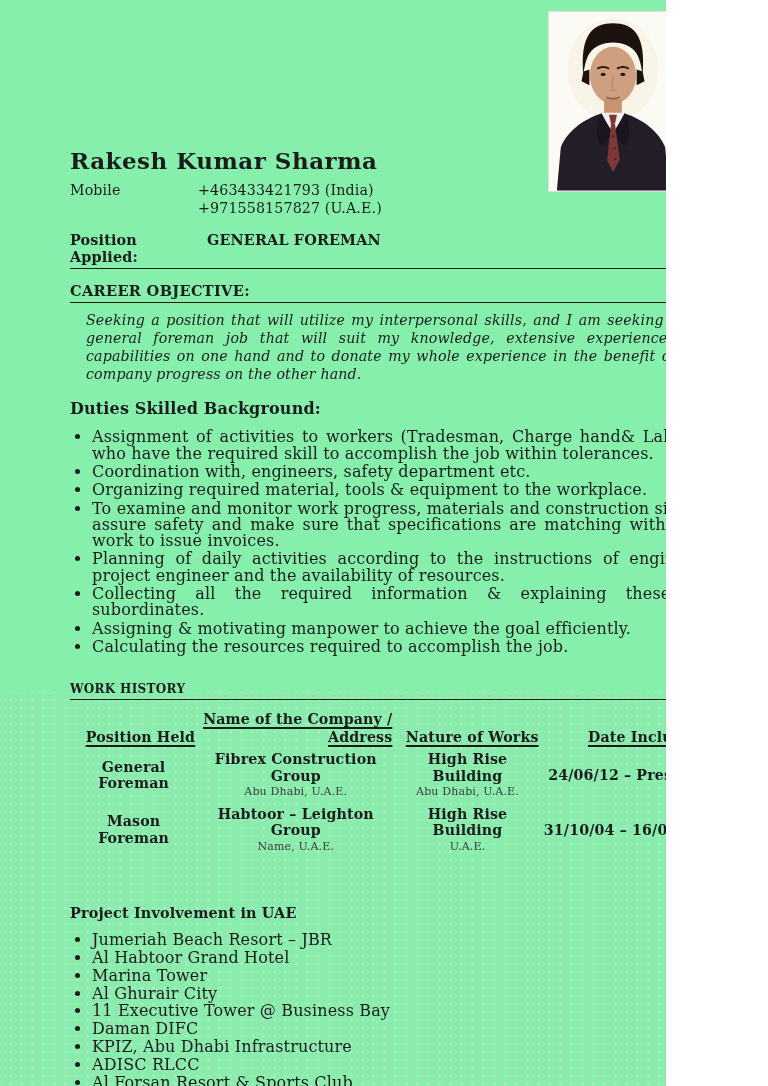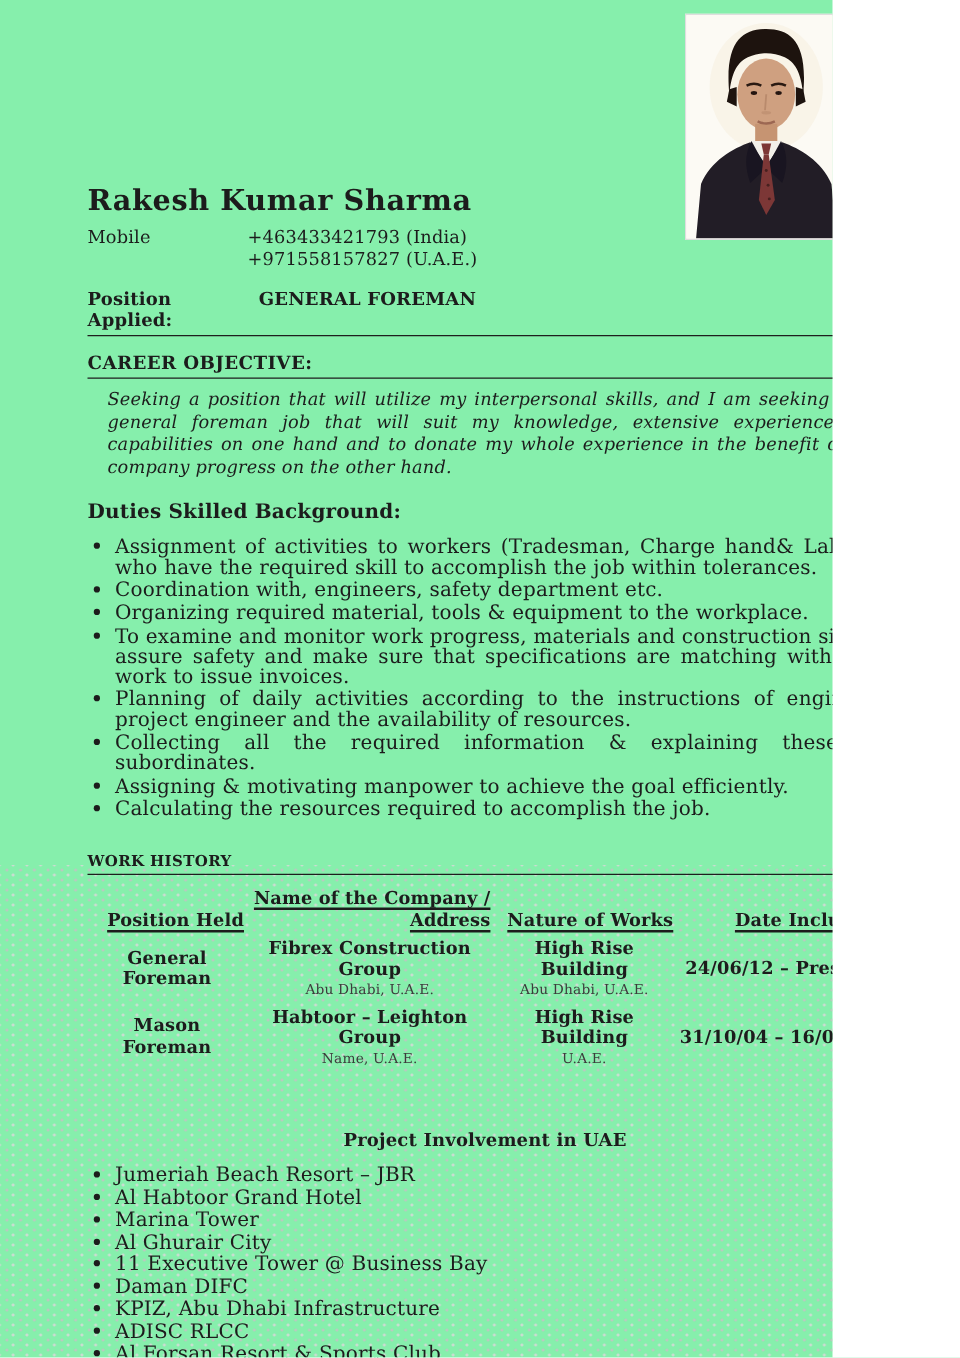--- a/index.html
+++ b/index.html
@@ -49,21 +49,21 @@
   table.wh th {
     font-size:14.2px; font-weight:700; text-align:right; vertical-align:bottom;
     padding:0 2px 3px; text-decoration:underline; text-underline-offset:3px;
     text-decoration-thickness:1.5px; line-height:18px;
   }
   table.wh td { text-align:center; vertical-align:middle; padding:2px 2px 4px; }
   .cell-main { font-weight:700; font-size:14.2px; line-height:16.5px;text-align:center; }
   .cell-sub  { font-weight:400; font-size:11px; line-height:15.5px; color:#3c3c3c; }
   .col1 { width:20%; } .col2 { width:31%; } .col3 { width:23%; } .col4 { width:26%; }
 
-  .proj-head { margin-top:46px; font-weight:700; font-size:14.4px;text-align:center; }
+  .proj-head { margin-top:46px; font-weight:700; font-size:14.4px; }
   ul.projects li { font-size:16px; line-height:15.8px; margin-bottom:2px; }
 </style>
 </head>
 <body>
 
 <div class="page">
 
   <div class="texture"></div>
 
   <div class="photo">

